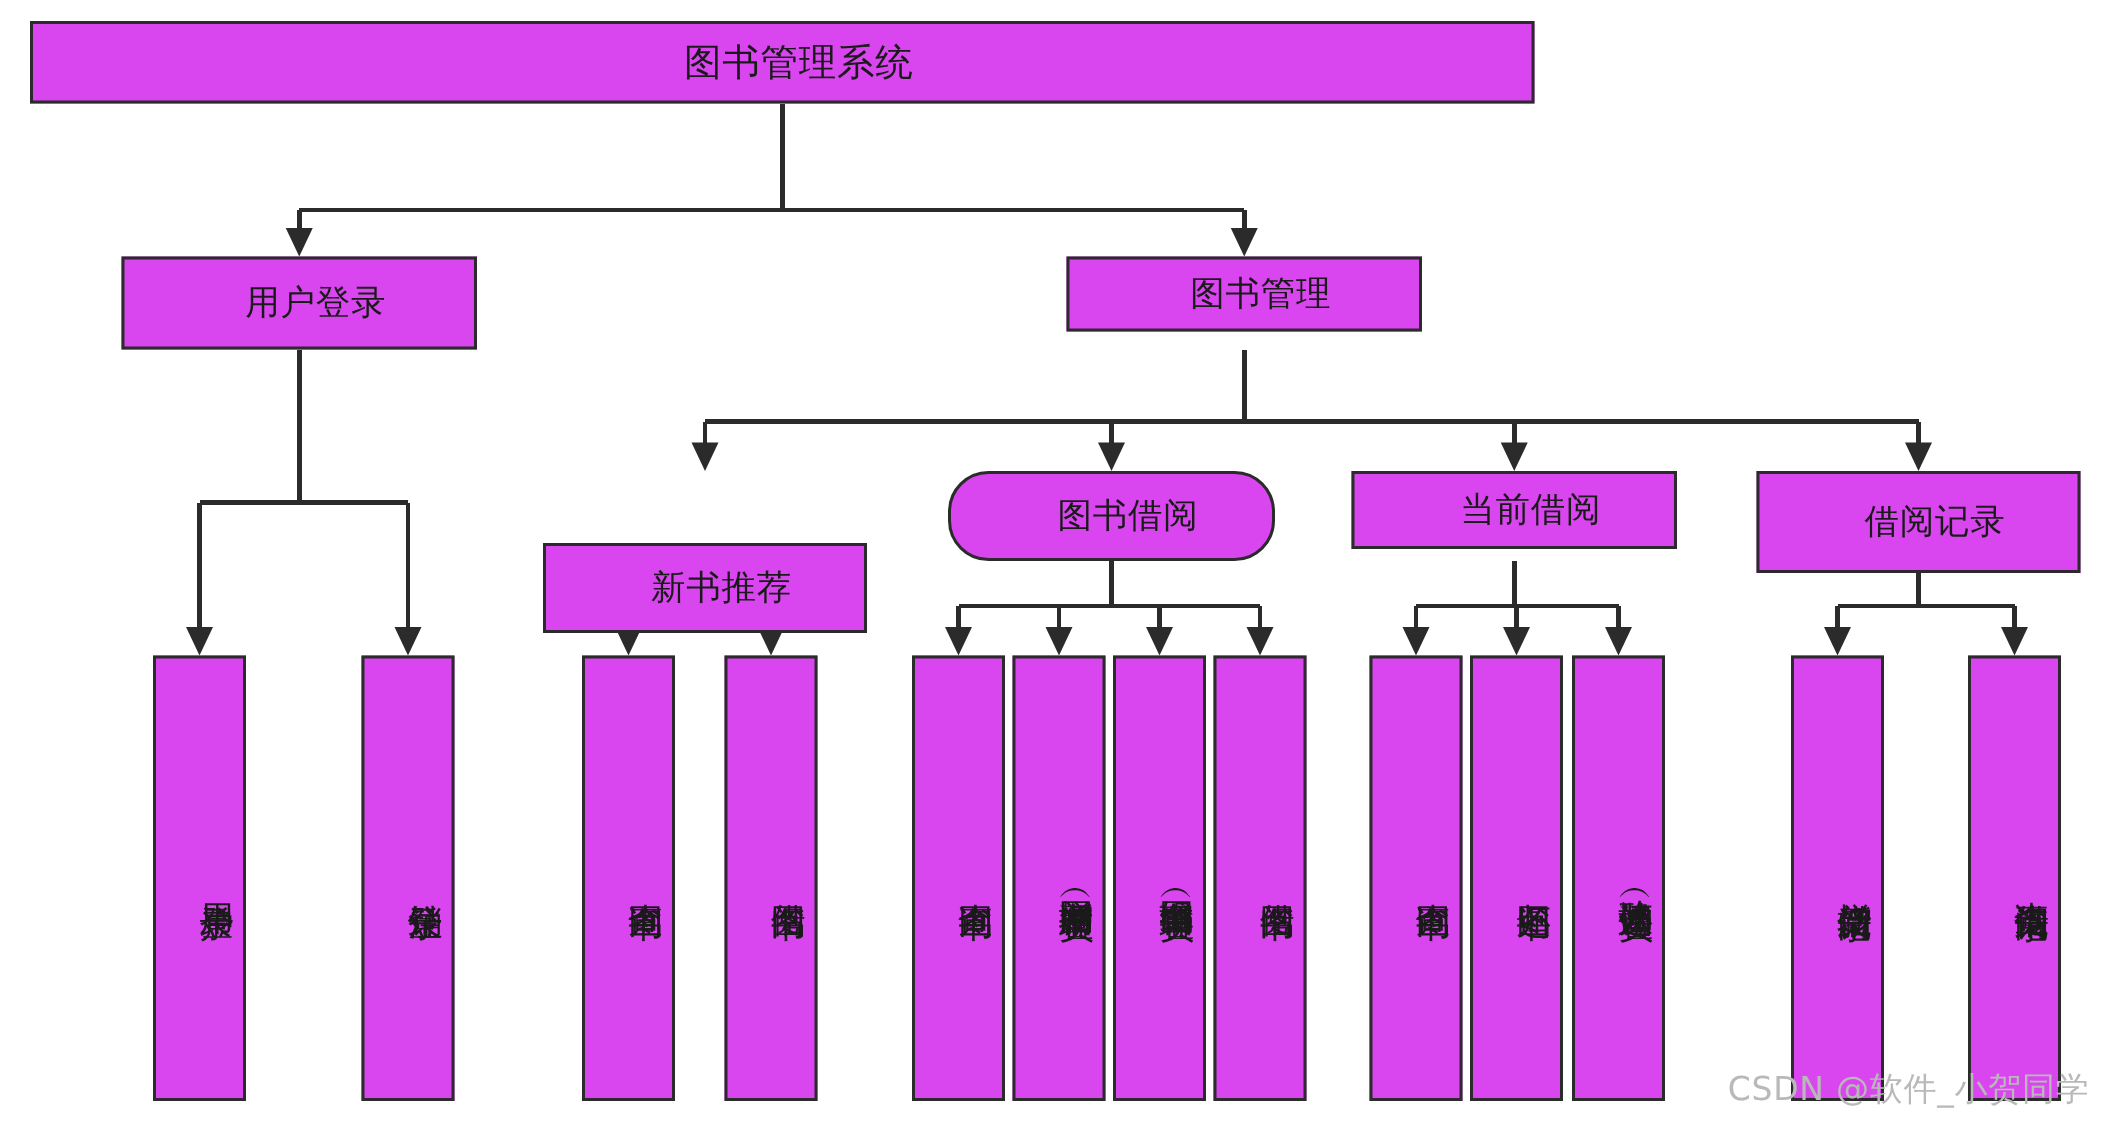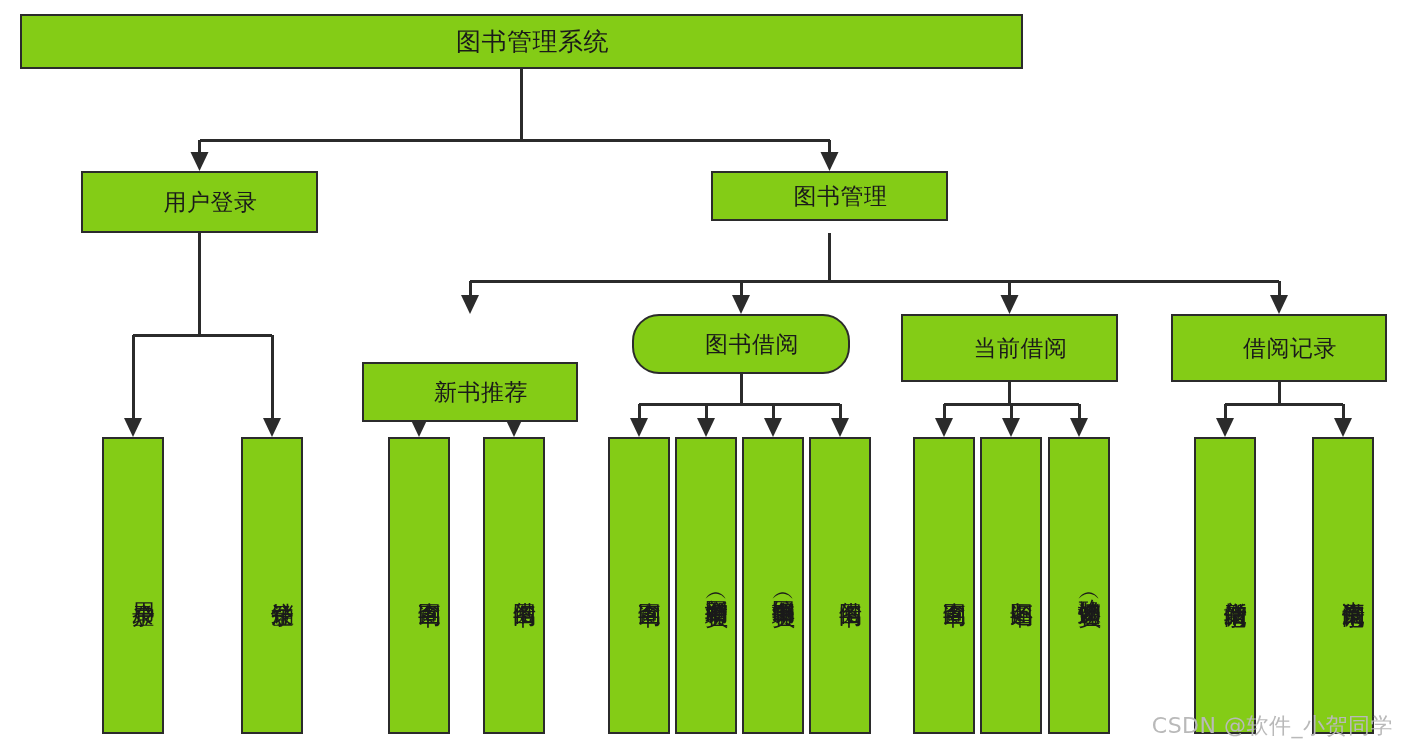--- a/index.html
+++ b/index.html
@@ -22,21 +22,21 @@
     left: 0;
     top: 0;
     width: 1405px;
     height: 747px;
     pointer-events: none;
   }
   .node {
     position: absolute;
     box-sizing: border-box;
     border: 2.5px solid #2b2b2b;
-    background: #84cc16;
+    background: #d946ef;
     display: flex;
     align-items: center;
     justify-content: center;
     color: #1a1a1a;
     padding-left: 22px;
   }
   .node.h {
     
   }
   .node.h .label {
@@ -145,21 +145,21 @@
   </div>
 
   <div class="node h" style="left:362px; top:314px; width:216px; height:60px;margin-top:48px;">
     <span class="label">新书推荐</span>
   </div>
 
   <div class="node h" style="left:632px; top:314px; width:218px; height:60px;border-radius:27px;">
     <span class="label">图书借阅</span>
   </div>
 
-  <div class="node h" style="left:901px; top:314px; width:217px; height:68px;">
+  <div class="node h" style="left:901px; top:314px; width:217px; height:52px;">
     <span class="label">当前借阅</span>
   </div>
 
   <div class="node h" style="left:1171px; top:314px; width:216px; height:68px;">
     <span class="label">借阅记录</span>
   </div>
 
   <div class="node v" style="left:102px; top:437px; width:62px; height:297px;">
     <span class="label">用户登录</span>
   </div>

